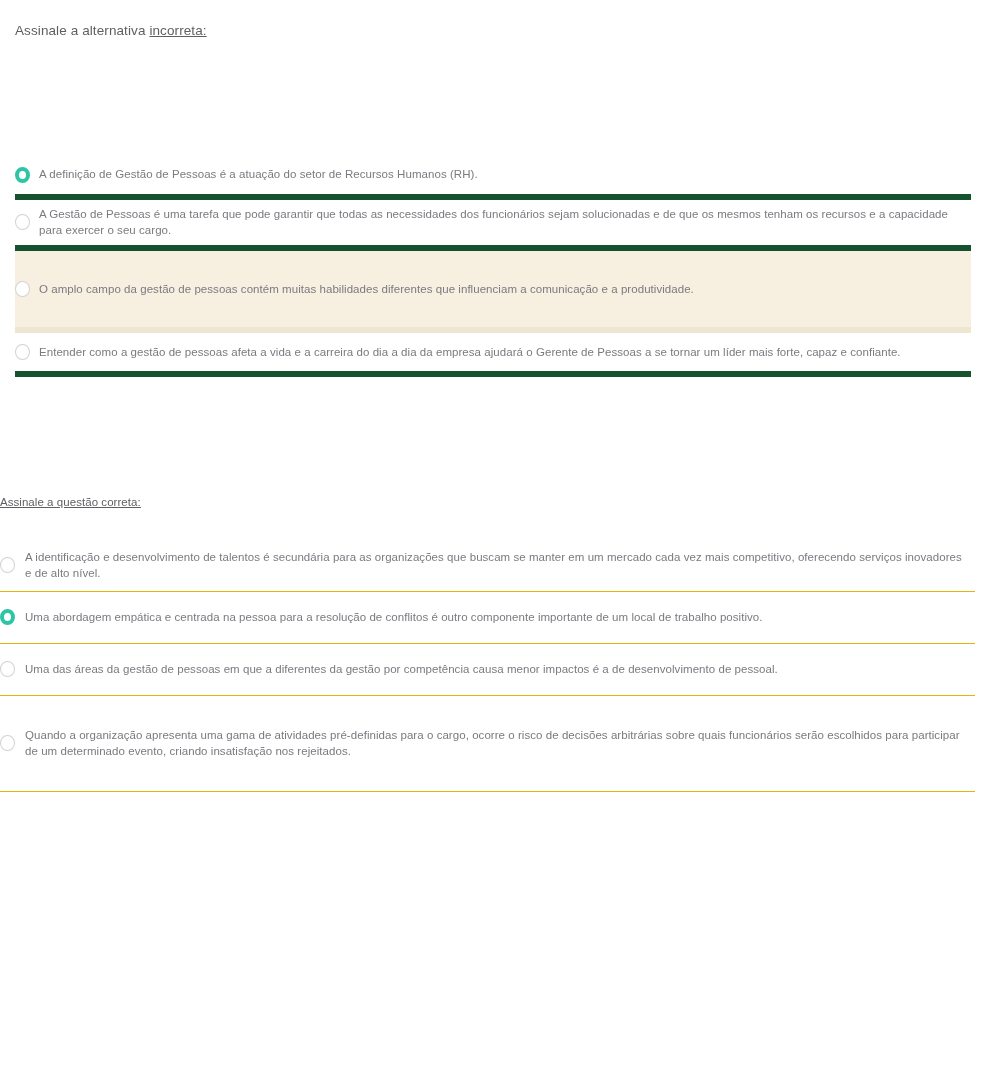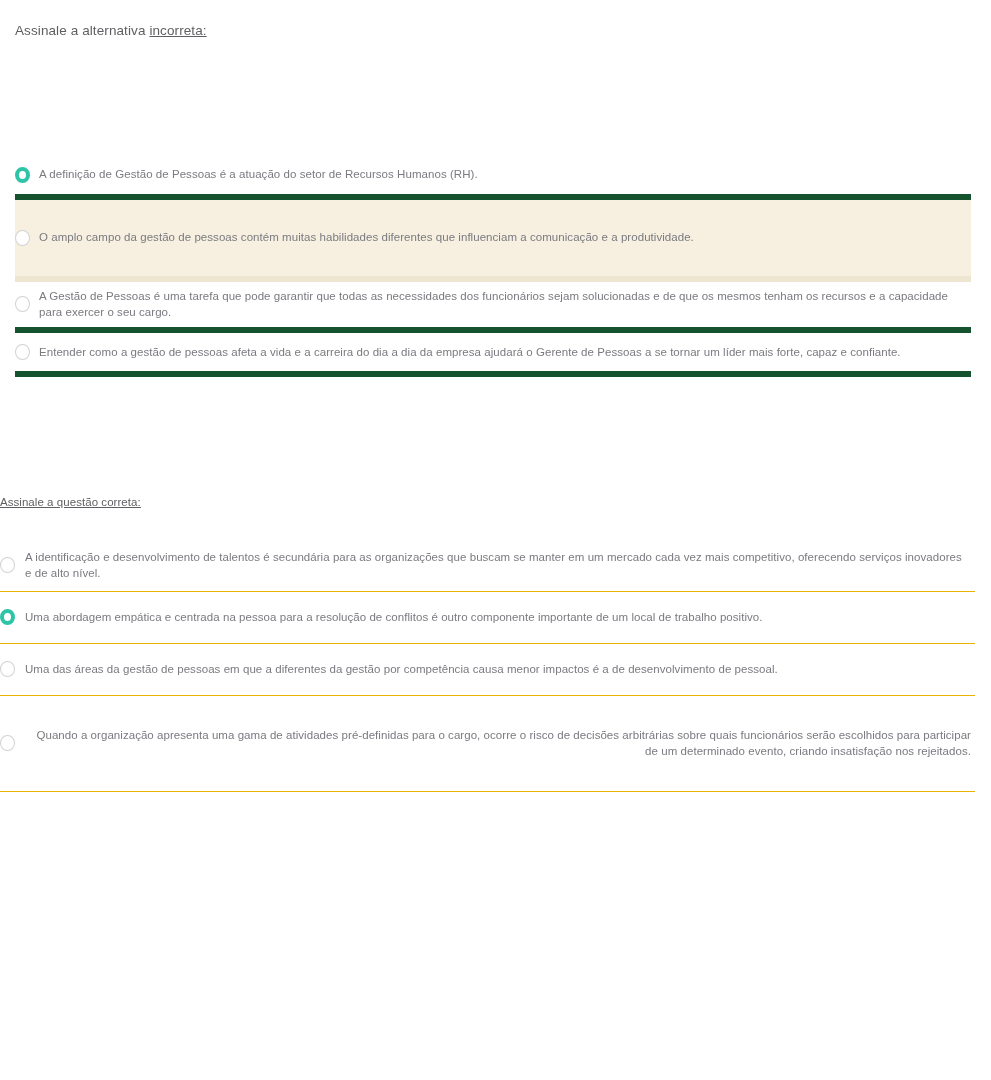--- a/index.html
+++ b/index.html
@@ -94,49 +94,49 @@
   .options-2 { margin-top: 30px; }
 
   .option-row-2 {
     display: flex;
     align-items: center;
     min-height: 52px;
     padding: 4px 0;
     border-bottom: 1px solid #eab308;
   }
   .option-row-2 .option-text { padding-left: 10px; }
-  .option-row-2.tall { min-height: 96px; text-align: right; }
+  .option-row-2.tall { min-height: 96px; }
   .option-row-2.tall .option-text { max-width: 962px; }
 </style>
 </head>
 <body>
 
 <div class="page">
 
   <section class="quiz-block-1">
 
     <div class="prompt-1">
       <span>Assinale a alternativa </span><span class="emph">incorreta:</span>
     </div>
 
     <div class="options-1">
 
       <div class="option-row">
         <span class="radio checked"></span>
         <span class="option-text">A definição de Gestão de Pessoas é a atuação do setor de Recursos Humanos (RH).</span>
       </div>
 
+      <div class="option-row">
+        <span class="radio"></span>
+        <span class="option-text">A Gestão de Pessoas é uma tarefa que pode garantir que todas as necessidades dos funcionários sejam solucionadas e de que os mesmos tenham os recursos e a capacidade para exercer o seu cargo.</span>
+      </div>
+
       <div class="option-row highlight">
         <span class="radio"></span>
         <span class="option-text">O amplo campo da gestão de pessoas contém muitas habilidades diferentes que influenciam a comunicação e a produtividade.</span>
-      </div>
-
-      <div class="option-row">
-        <span class="radio"></span>
-        <span class="option-text">A Gestão de Pessoas é uma tarefa que pode garantir que todas as necessidades dos funcionários sejam solucionadas e de que os mesmos tenham os recursos e a capacidade para exercer o seu cargo.</span>
       </div>
 
       <div class="option-row">
         <span class="radio"></span>
         <span class="option-text">Entender como a gestão de pessoas afeta a vida e a carreira do dia a dia da empresa ajudará o Gerente de Pessoas a se tornar um líder mais forte, capaz e confiante.</span>
       </div>
 
     </div>
   </section>
 

